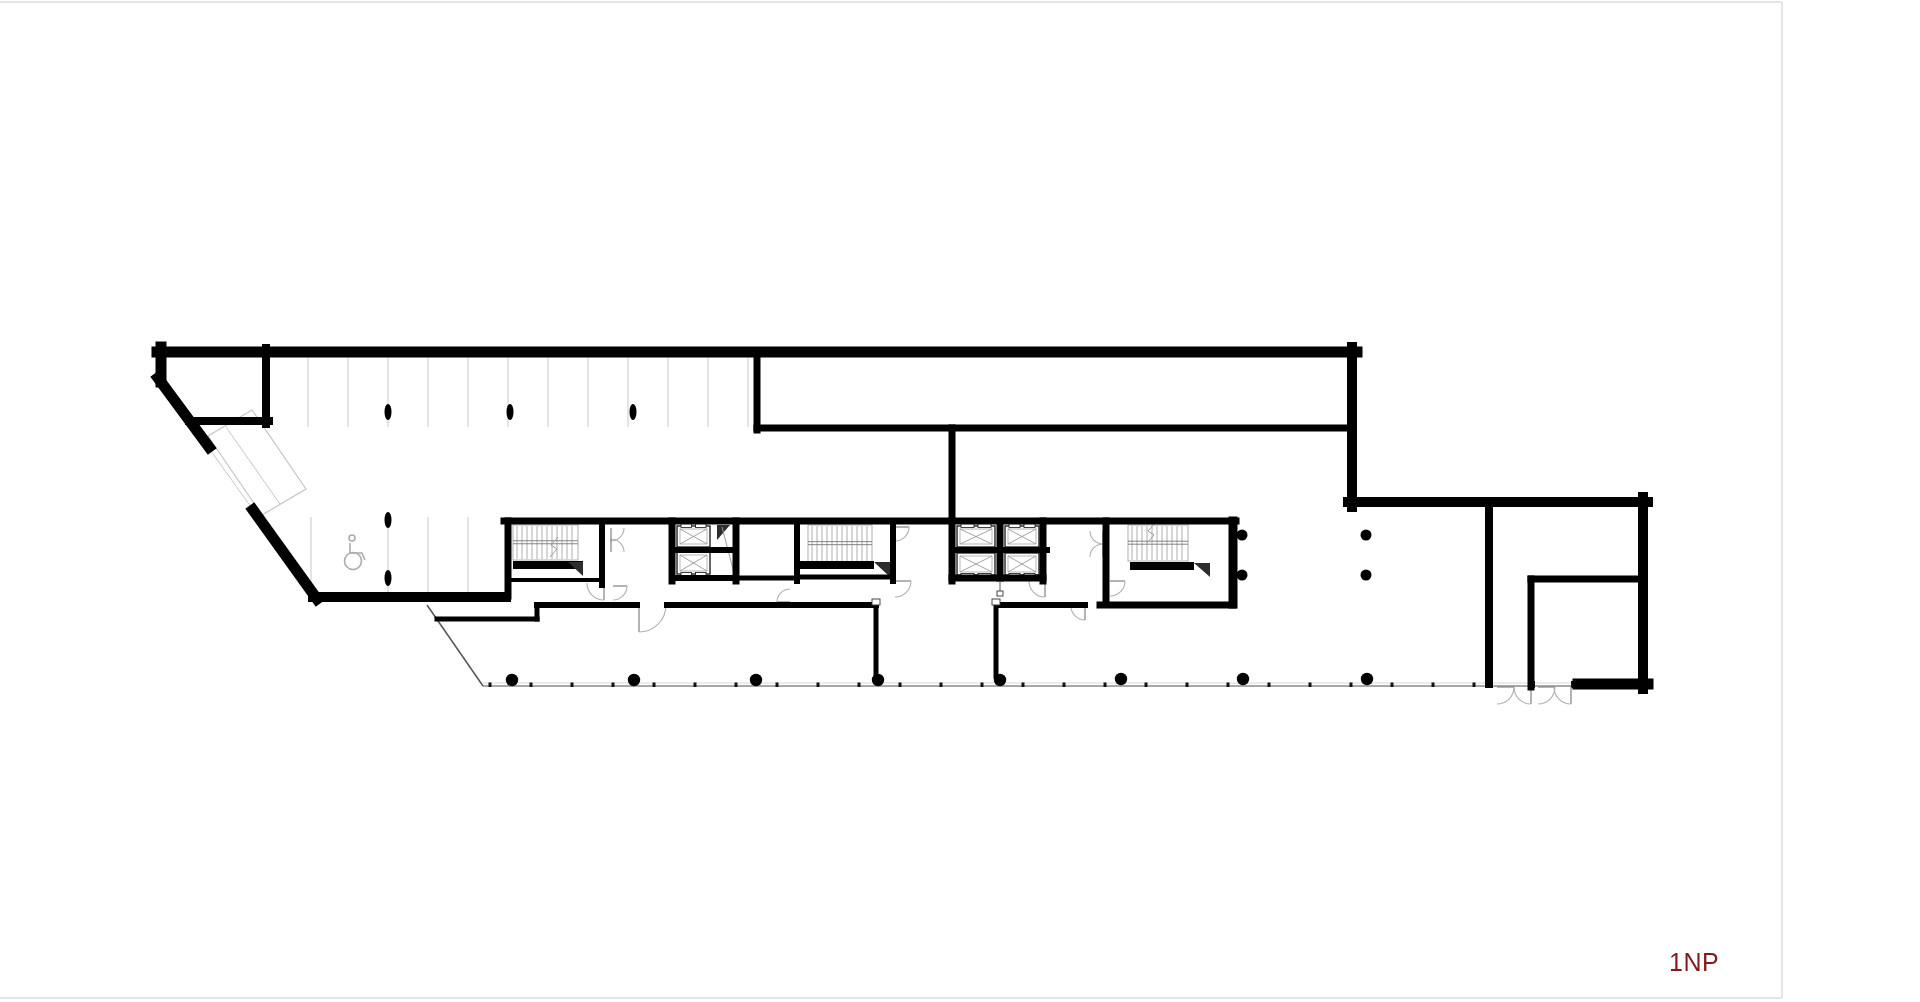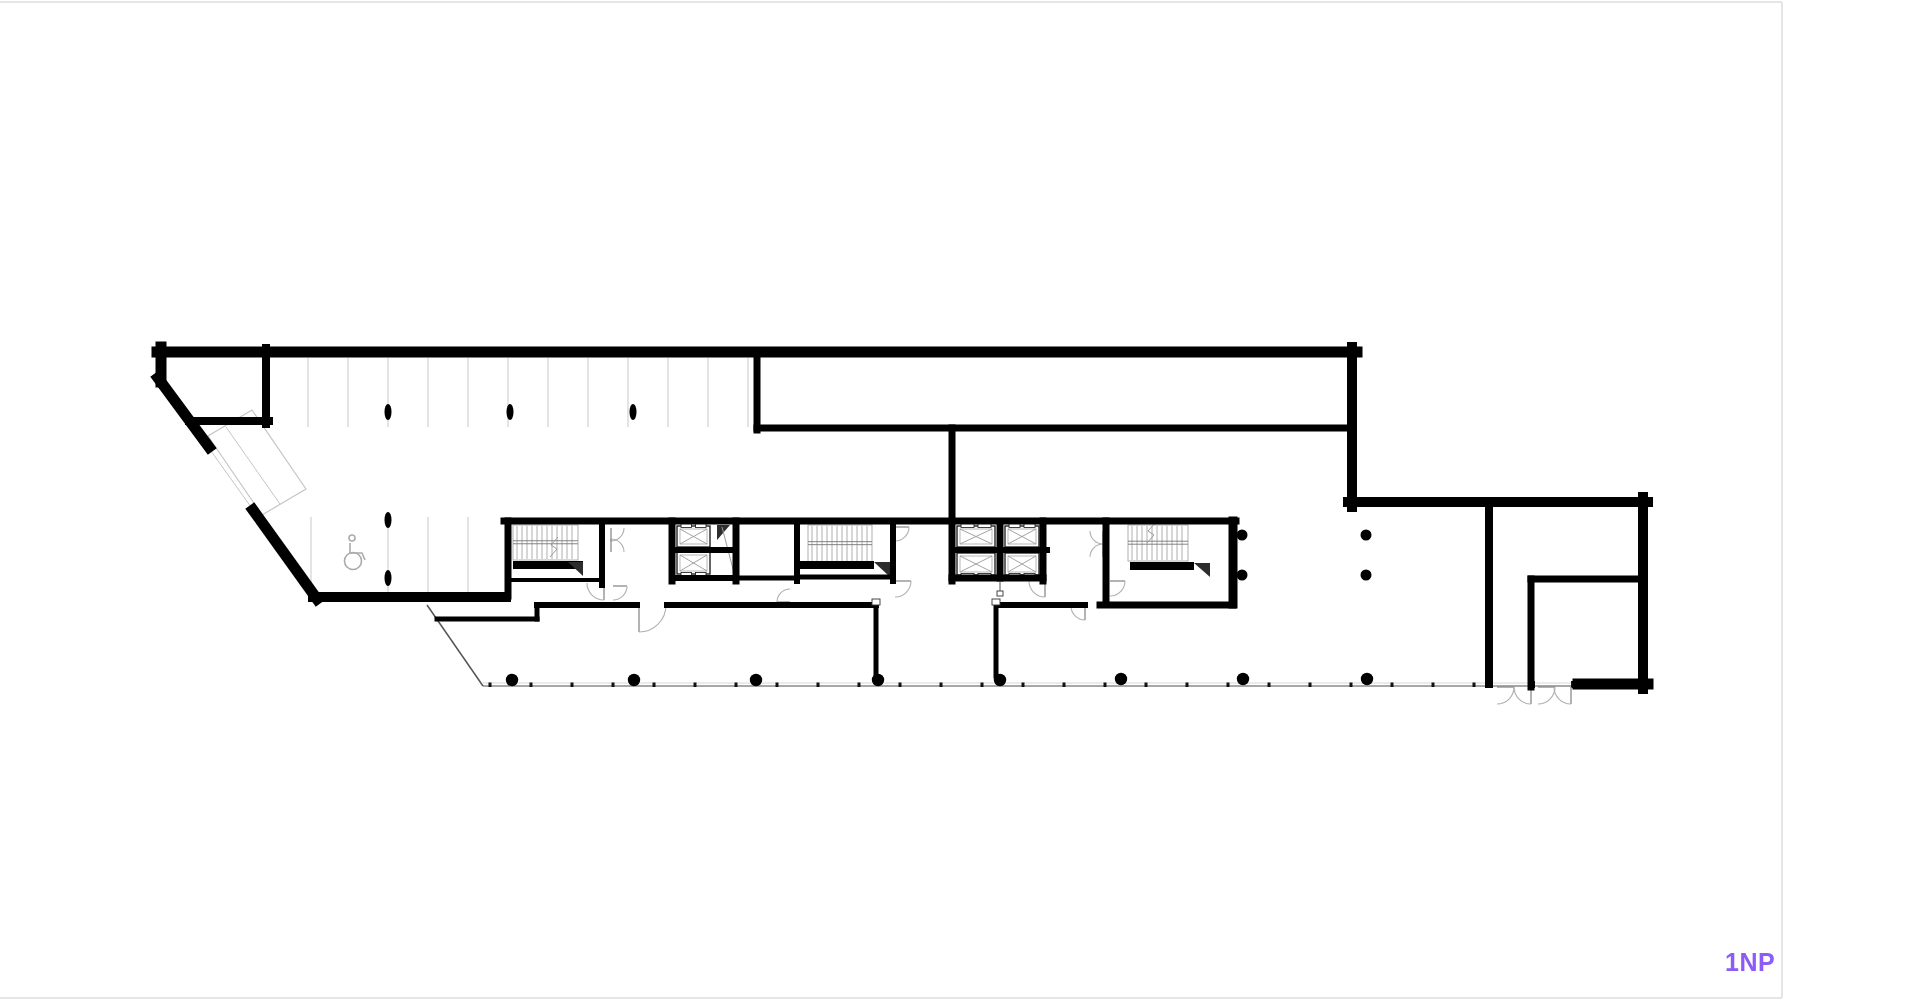--- a/index.html
+++ b/index.html
@@ -1,19 +1,19 @@
 <!DOCTYPE html>
 <html><head>
 <meta charset="utf-8">
 <style>
   html,body{margin:0;padding:0;background:#ffffff;}
   .stage{position:relative;width:1920px;height:1002px;background:#fff;overflow:hidden;
          font-family:"Liberation Sans", sans-serif;}
-  .level-label{position:absolute;left:1725px;top:948px;font-size:25px;font-weight:bold;
-               color:#8b5cf6;letter-spacing:.5px;}
+  .level-label{position:absolute;left:1669px;top:948px;font-size:25px;font-weight:normal;
+               color:#7f1d1d;letter-spacing:.5px;}
   svg{position:absolute;left:0;top:0;}
 </style>
 </head>
 <body>
 
 <div class="stage">
   <svg id="plan-svg" width="1920" height="1002" viewBox="0 0 1920 1002">
       <g>
         <line x1="0" y1="2" x2="1782" y2="2" stroke="#dcdcdc" stroke-width="1.5"></line>
         <line x1="1782" y1="2" x2="1782" y2="998" stroke="#dcdcdc" stroke-width="1.5"></line>

